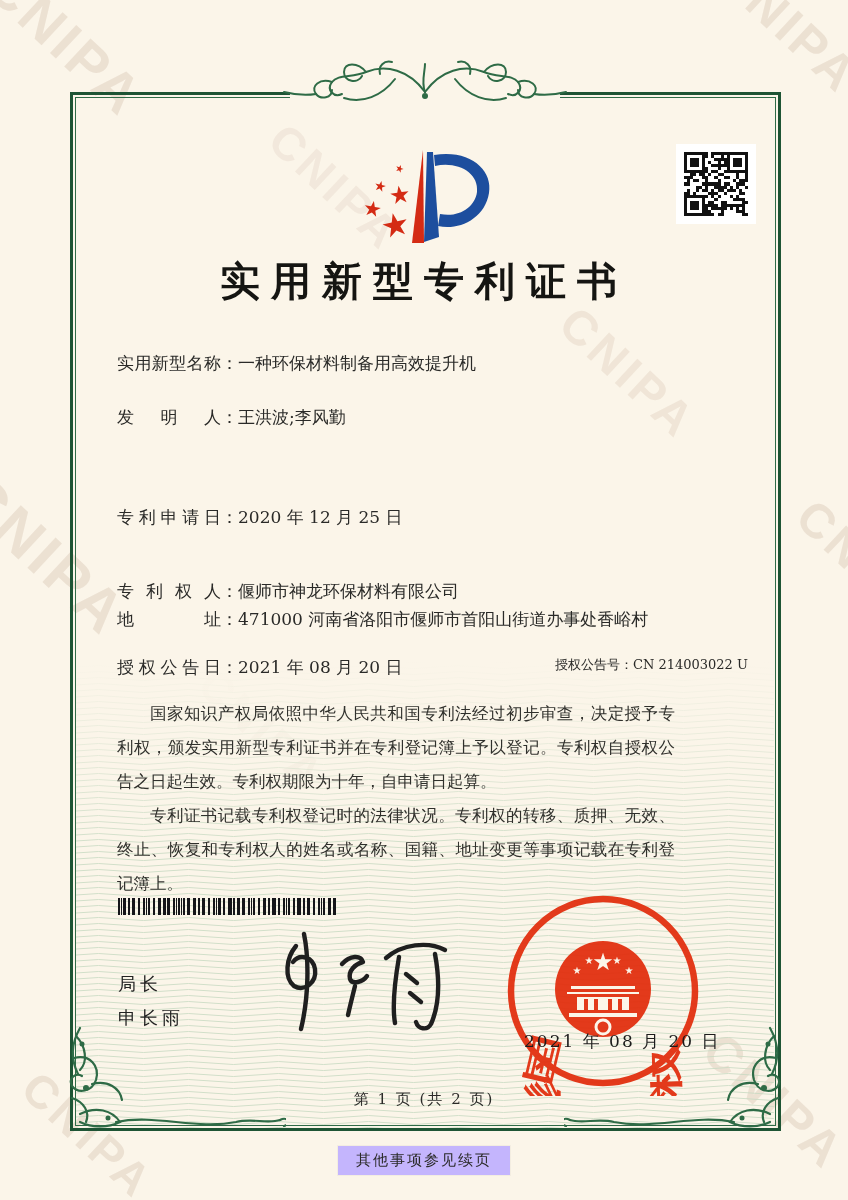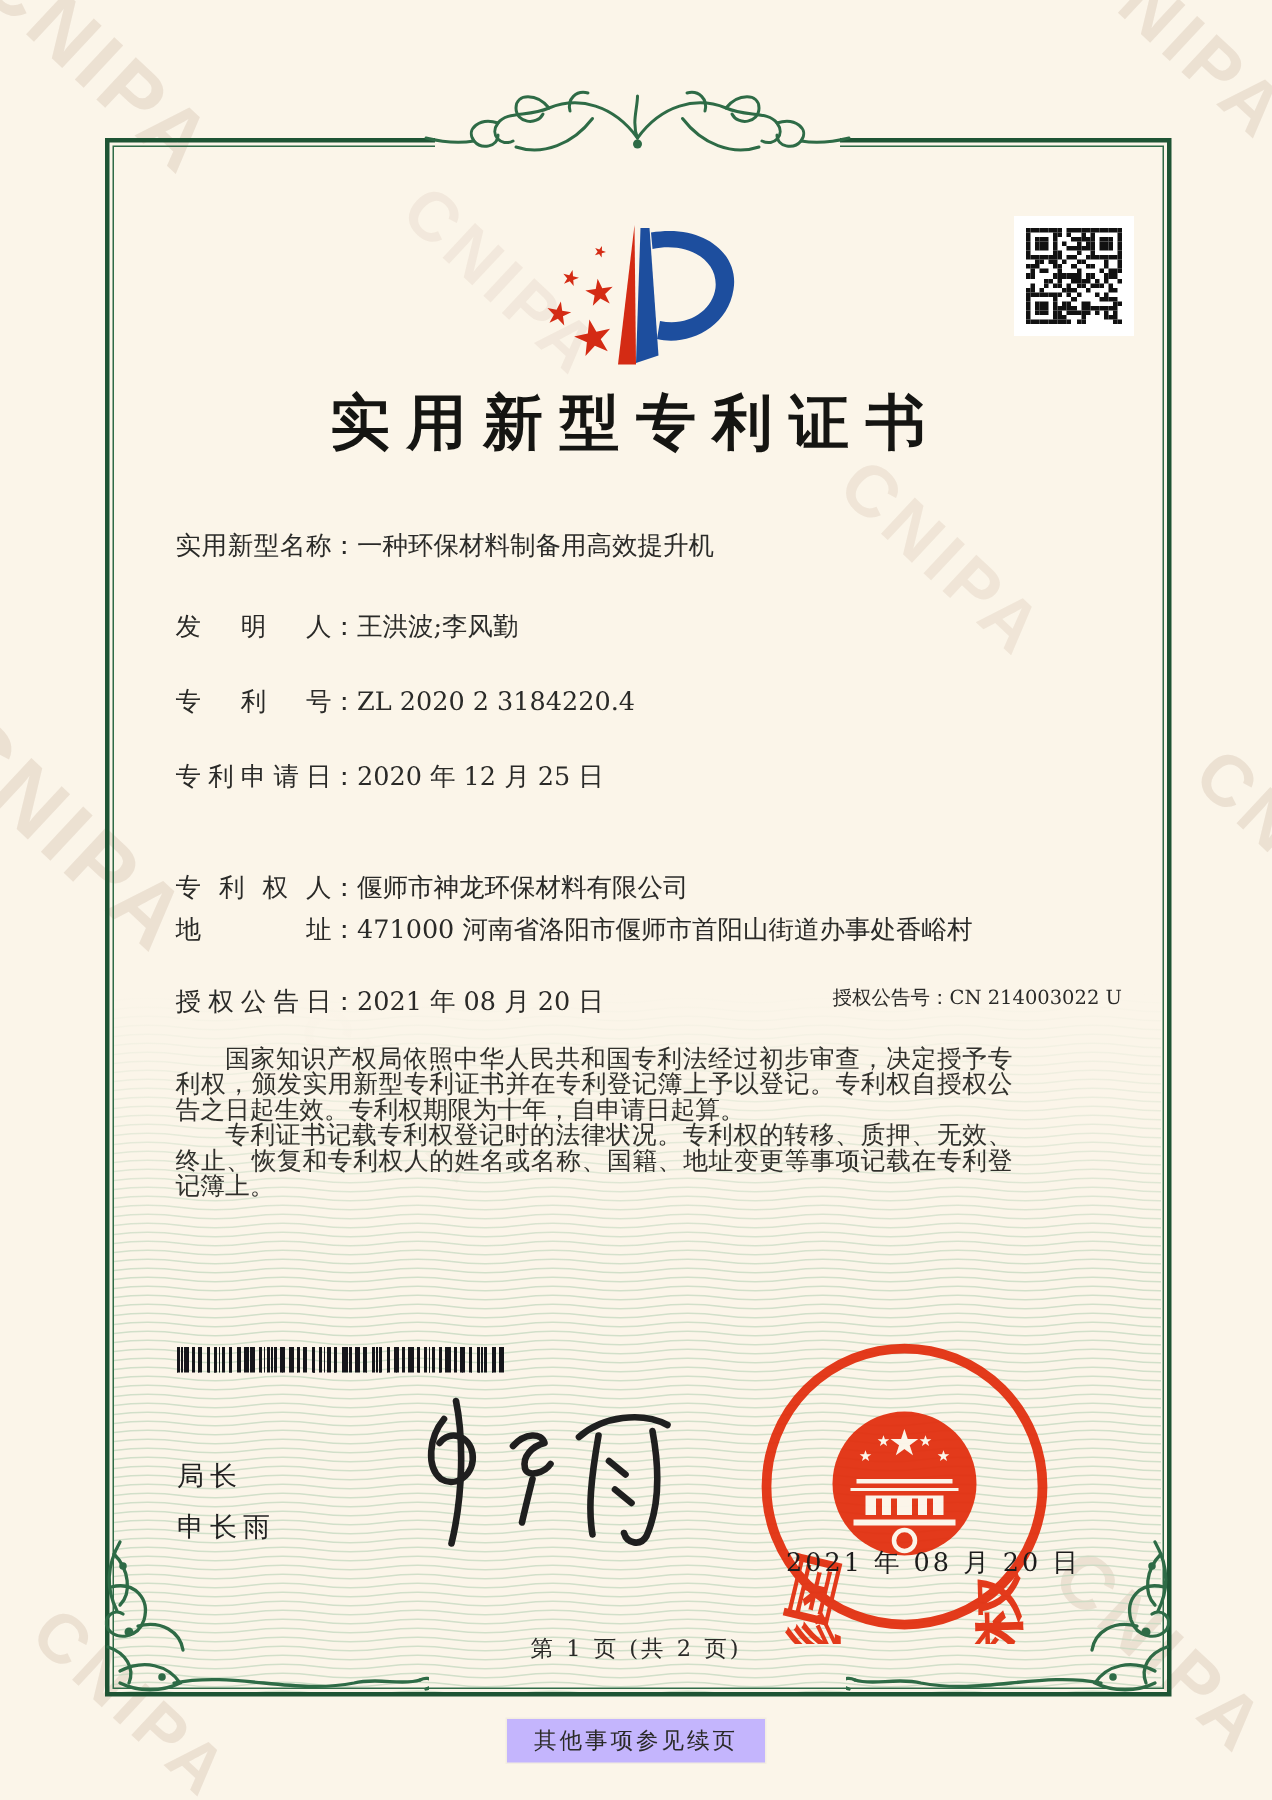--- a/index.html
+++ b/index.html
@@ -17,21 +17,21 @@
          border:3px solid #1e5434;z-index:1;}
   .frame:after{content:"";position:absolute;inset:2px;border:1px solid #2f6b47;}
   .orn{position:absolute;z-index:2;}
   
   .ct{position:absolute;z-index:2;}
   .certno{left:117px;top:146px;font-size:17px;letter-spacing:3px;}
   .title{left:0;right:0;top:254px;text-align:center;font-size:40px;font-weight:bold;letter-spacing:11px;color:#151512;}
   .row{left:117px;font-size:17px;white-space:nowrap;}
   .row .lbl{display:inline-block;width:104px;text-align:justify;text-align-last:justify;vertical-align:bottom;}
   .row2{left:438px;top:0;position:absolute;font-size:13px;white-space:nowrap;}
-  .paras{left:117px;top:697px;width:558px;font-size:16.5px;line-height:17px;text-align:justify;color:#30302c;}
+  .paras{left:117px;top:697px;width:558px;font-size:16.5px;line-height:34px;text-align:justify;color:#30302c;}
   .paras p{margin:0;text-indent:2em;}
   .barcode{left:118px;top:898px;width:218px;height:17px;
     background:
       repeating-linear-gradient(90deg,#15151a 0 2px,rgba(0,0,0,0) 2px 5px),
       repeating-linear-gradient(90deg,#15151a 0 1px,rgba(0,0,0,0) 1px 7px),
       repeating-linear-gradient(90deg,rgba(0,0,0,0) 0 3px,#15151a 3px 4px,rgba(0,0,0,0) 4px 11px);}
   .qrbox{left:676px;top:144px;width:64px;height:64px;background:#fff;padding:8px;}
   .qr{display:grid;width:64px;height:64px;grid-template-columns:repeat(21,1fr);grid-template-rows:repeat(21,1fr);}
   .qr b{background:#111;} .qr i{background:transparent;}
   .official{left:118px;font-size:18px;letter-spacing:4px;color:#222;}
@@ -594,23 +594,20 @@
       </div>
   </div>
 
   <div class="ct title">实用新型专利证书</div>
 
   <div class="ct row" style="top:352px;">
     <span class="lbl">实用新型名称</span><span>：</span><span>一种环保材料制备用高效提升机</span>
   </div>
   <div class="ct row" style="top:406px;">
     <span class="lbl">发明人</span><span>：</span><span>王洪波;李风勤</span>
-  </div>
-  <div class="ct row" style="top:456px;">
-    <span class="lbl">专利号</span><span>：</span><span>ZL 2020 2 3184220.4</span>
   </div>
   <div class="ct row" style="top:506px;">
     <span class="lbl">专利申请日</span><span>：</span><span>2020 年 12 月 25 日</span>
   </div>
   <div class="ct row" style="top:580px;">
     <span class="lbl">专利权人</span><span>：</span><span>偃师市神龙环保材料有限公司</span>
   </div>
   <div class="ct row" style="top:608px;">
     <span class="lbl">地址</span><span>：</span><span>471000 河南省洛阳市偃师市首阳山街道办事处香峪村</span>
   </div>

